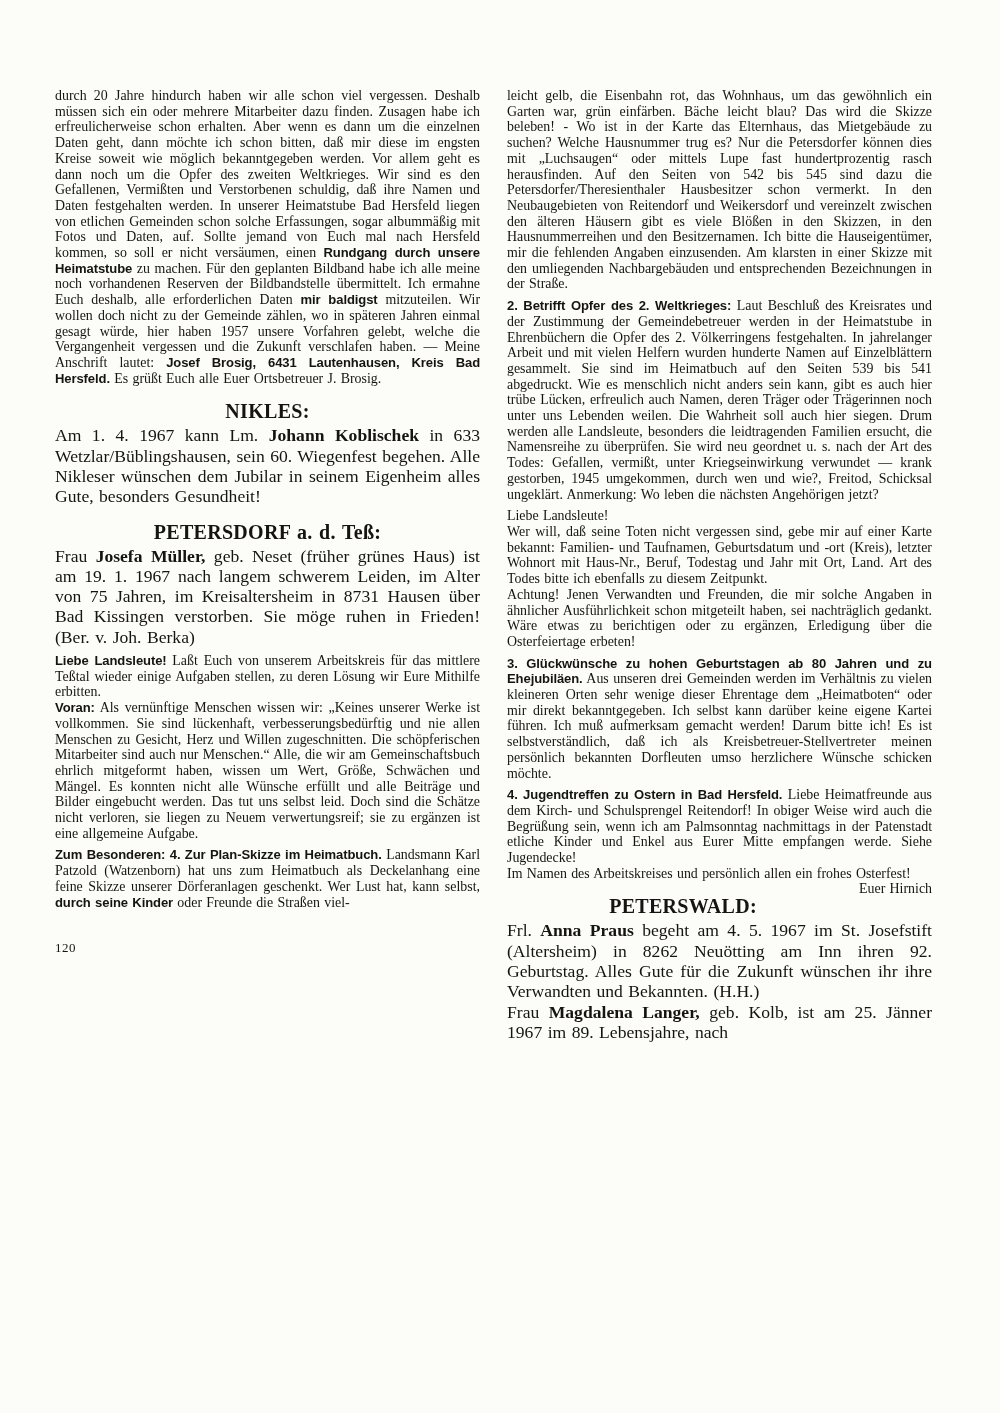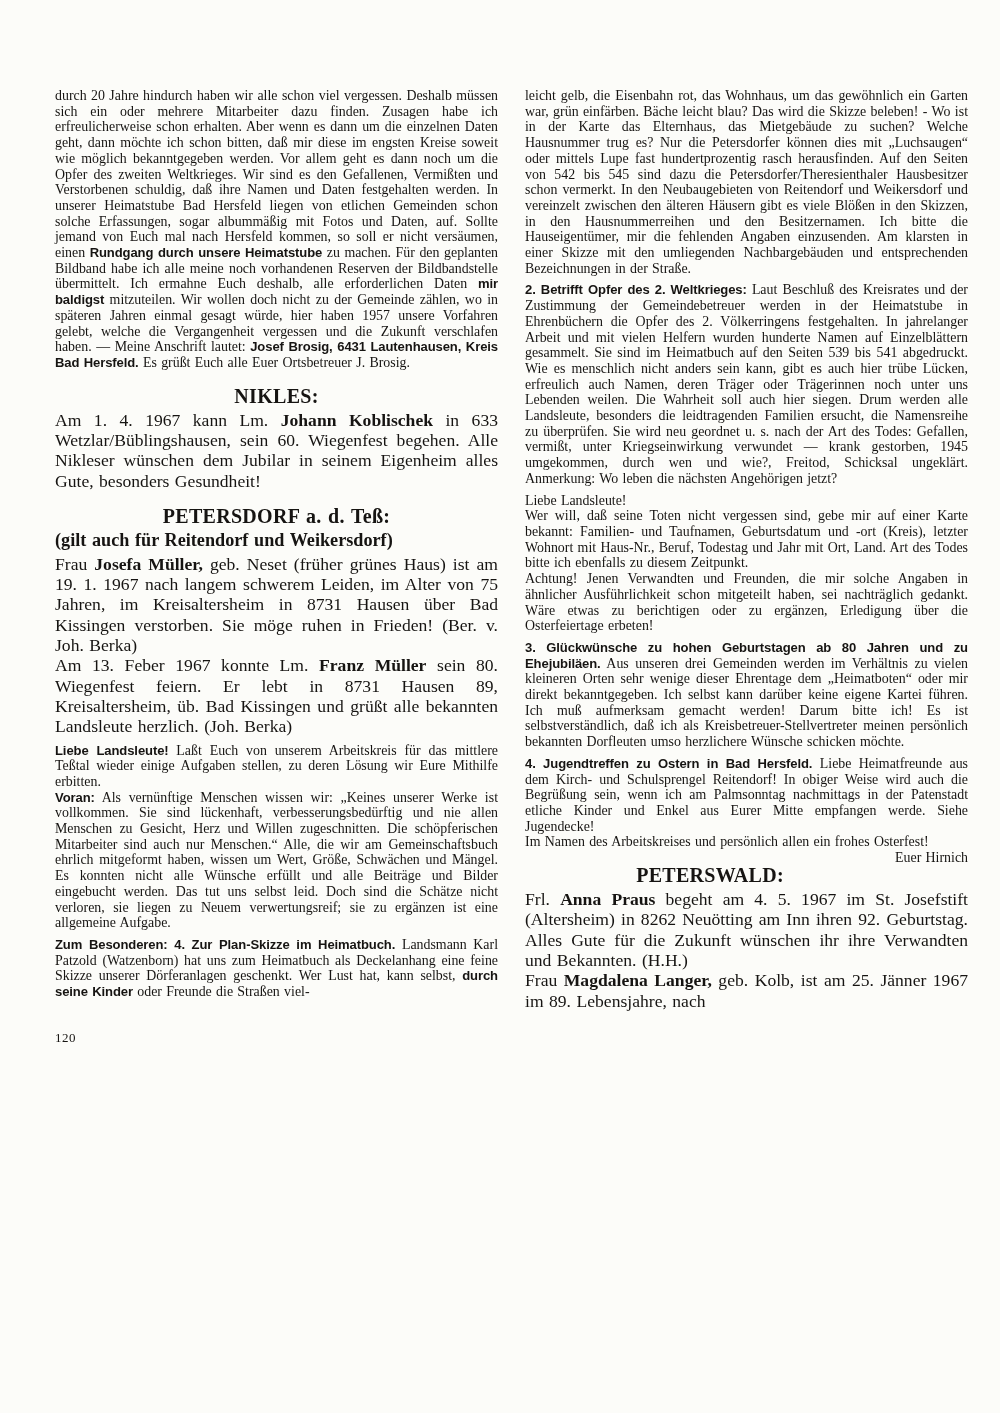--- a/index.html
+++ b/index.html
@@ -7,21 +7,21 @@
     padding: 0;
     background: #fcfcf9;
   }
   .page {
     position: relative;
     box-sizing: border-box;
     width: 1000px;
     height: 1413px;
     background: #fcfcf9;
     color: #161412;
-    padding: 88px 32px 30px 55px;
+    padding: 88px 68px 30px 55px;
     display: flex;
     gap: 27px;
     font-family: "Liberation Serif", serif;
     overflow: hidden;
   }
   .col {
     flex: 1 1 0;
     min-width: 0;
   }
   .block {
@@ -74,23 +74,21 @@
 </head>
 <body>
 
 <div class="page">
   <div class="col">
     <div>
         <div class="block small"><span>durch 20 Jahre hindurch haben wir alle schon viel vergessen. Deshalb müssen sich ein oder mehrere Mitarbeiter dazu finden. Zusagen habe ich erfreulicherweise schon erhalten. Aber wenn es dann um die einzelnen Daten geht, dann möchte ich schon bitten, daß mir diese im engsten Kreise soweit wie möglich bekanntgegeben werden. Vor allem geht es dann noch um die Opfer des zweiten Weltkrieges. Wir sind es den Gefallenen, Vermißten und Verstorbenen schuldig, daß ihre Namen und Daten festgehalten werden. In unserer Heimatstube Bad Hersfeld liegen von etlichen Gemeinden schon solche Erfassungen, sogar albummäßig mit Fotos und Daten, auf. Sollte jemand von Euch mal nach Hersfeld kommen, so soll er nicht versäumen, einen </span><span class="b sans">Rundgang durch unsere Heimatstube</span><span> zu machen. Für den geplanten Bildband habe ich alle meine noch vorhandenen Reserven der Bildbandstelle übermittelt. Ich ermahne Euch deshalb, alle erforderlichen Daten </span><span class="b sans">mir baldigst</span><span> mitzuteilen. Wir wollen doch nicht zu der Gemeinde zählen, wo in späteren Jahren einmal gesagt würde, hier haben 1957 unsere Vorfahren gelebt, welche die Vergangenheit vergessen und die Zukunft verschlafen haben. — Meine Anschrift lautet: </span><span class="b sans">Josef Brosig, 6431 Lautenhausen, Kreis Bad Hersfeld.</span><span> Es grüßt Euch alle Euer Ortsbetreuer J. Brosig.</span></div>
         <div class="block h1"><span class="b">NIKLES:</span></div>
         <div class="block large"><span>Am 1. 4. 1967 kann Lm. </span><span class="b">Johann Koblischek</span><span> in 633 Wetzlar/Büblingshausen, sein 60. Wiegenfest begehen. Alle Nikleser wünschen dem Jubilar in seinem Eigenheim alles Gute, besonders Gesundheit!</span></div>
         <div class="block h1"><span class="b">PETERSDORF a. d. Teß:</span></div>
-        <div class="block h2"><span class="b">(gilt auch für Reitendorf und Weikersdorf)</span></div>
         <div class="block large"><span>Frau </span><span class="b">Josefa Müller,</span><span> geb. Neset (früher grünes Haus) ist am 19. 1. 1967 nach langem schwerem Leiden, im Alter von 75 Jahren, im Kreisaltersheim in 8731 Hausen über Bad Kissingen verstorben. Sie möge ruhen in Frieden! (Ber. v. Joh. Berka)</span></div>
-        <div class="block large"><span>Am 13. Feber 1967 konnte Lm. </span><span class="b">Franz Müller</span><span> sein 80. Wiegenfest feiern. Er lebt in 8731 Hausen 89, Kreisaltersheim, üb. Bad Kissingen und grüßt alle bekannten Landsleute herzlich. (Joh. Berka)</span></div>
         <div class="block small gap"><span class="b sans">Liebe Landsleute!</span><span> Laßt Euch von unserem Arbeitskreis für das mittlere Teßtal wieder einige Aufgaben stellen, zu deren Lösung wir Eure Mithilfe erbitten.</span></div>
         <div class="block small"><span class="b sans">Voran:</span><span> Als vernünftige Menschen wissen wir: „Keines unserer Werke ist vollkommen. Sie sind lückenhaft, verbesserungsbedürftig und nie allen Menschen zu Gesicht, Herz und Willen zugeschnitten. Die schöpferischen Mitarbeiter sind auch nur Menschen.“ Alle, die wir am Gemeinschaftsbuch ehrlich mitgeformt haben, wissen um Wert, Größe, Schwächen und Mängel. Es konnten nicht alle Wünsche erfüllt und alle Beiträge und Bilder eingebucht werden. Das tut uns selbst leid. Doch sind die Schätze nicht verloren, sie liegen zu Neuem verwertungsreif; sie zu ergänzen ist eine allgemeine Aufgabe.</span></div>
         <div class="block small gap"><span class="b sans">Zum Besonderen: 4. Zur Plan-Skizze im Heimatbuch.</span><span> Landsmann Karl Patzold (Watzenborn) hat uns zum Heimatbuch als Deckelanhang eine feine Skizze unserer Dörferanlagen geschenkt. Wer Lust hat, kann selbst, </span><span class="b sans">durch seine Kinder</span><span> oder Freunde die Straßen viel-</span></div>
       </div>
     <div class="page-number">120</div>
   </div>
   <div class="col">
     <div>
         <div class="block small"><span>leicht gelb, die Eisenbahn rot, das Wohnhaus, um das gewöhnlich ein Garten war, grün einfärben. Bäche leicht blau? Das wird die Skizze beleben! - Wo ist in der Karte das Elternhaus, das Mietgebäude zu suchen? Welche Hausnummer trug es? Nur die Petersdorfer können dies mit „Luchsaugen“ oder mittels Lupe fast hundertprozentig rasch herausfinden. Auf den Seiten von 542 bis 545 sind dazu die Petersdorfer/Theresienthaler Hausbesitzer schon vermerkt. In den Neubaugebieten von Reitendorf und Weikersdorf und vereinzelt zwischen den älteren Häusern gibt es viele Blößen in den Skizzen, in den Hausnummerreihen und den Besitzernamen. Ich bitte die Hauseigentümer, mir die fehlenden Angaben einzusenden. Am klarsten in einer Skizze mit den umliegenden Nachbargebäuden und entsprechenden Bezeichnungen in der Straße.</span></div>
         <div class="block small gap"><span class="b sans">2. Betrifft Opfer des 2. Weltkrieges:</span><span> Laut Beschluß des Kreisrates und der Zustimmung der Gemeindebetreuer werden in der Heimatstube in Ehrenbüchern die Opfer des 2. Völkerringens festgehalten. In jahrelanger Arbeit und mit vielen Helfern wurden hunderte Namen auf Einzelblättern gesammelt. Sie sind im Heimatbuch auf den Seiten 539 bis 541 abgedruckt. Wie es menschlich nicht anders sein kann, gibt es auch hier trübe Lücken, erfreulich auch Namen, deren Träger oder Trägerinnen noch unter uns Lebenden weilen. Die Wahrheit soll auch hier siegen. Drum werden alle Landsleute, besonders die leidtragenden Familien ersucht, die Namensreihe zu überprüfen. Sie wird neu geordnet u. s. nach der Art des Todes: Gefallen, vermißt, unter Kriegseinwirkung verwundet — krank gestorben, 1945 umgekommen, durch wen und wie?, Freitod, Schicksal ungeklärt. Anmerkung: Wo leben die nächsten Angehörigen jetzt?</span></div>

